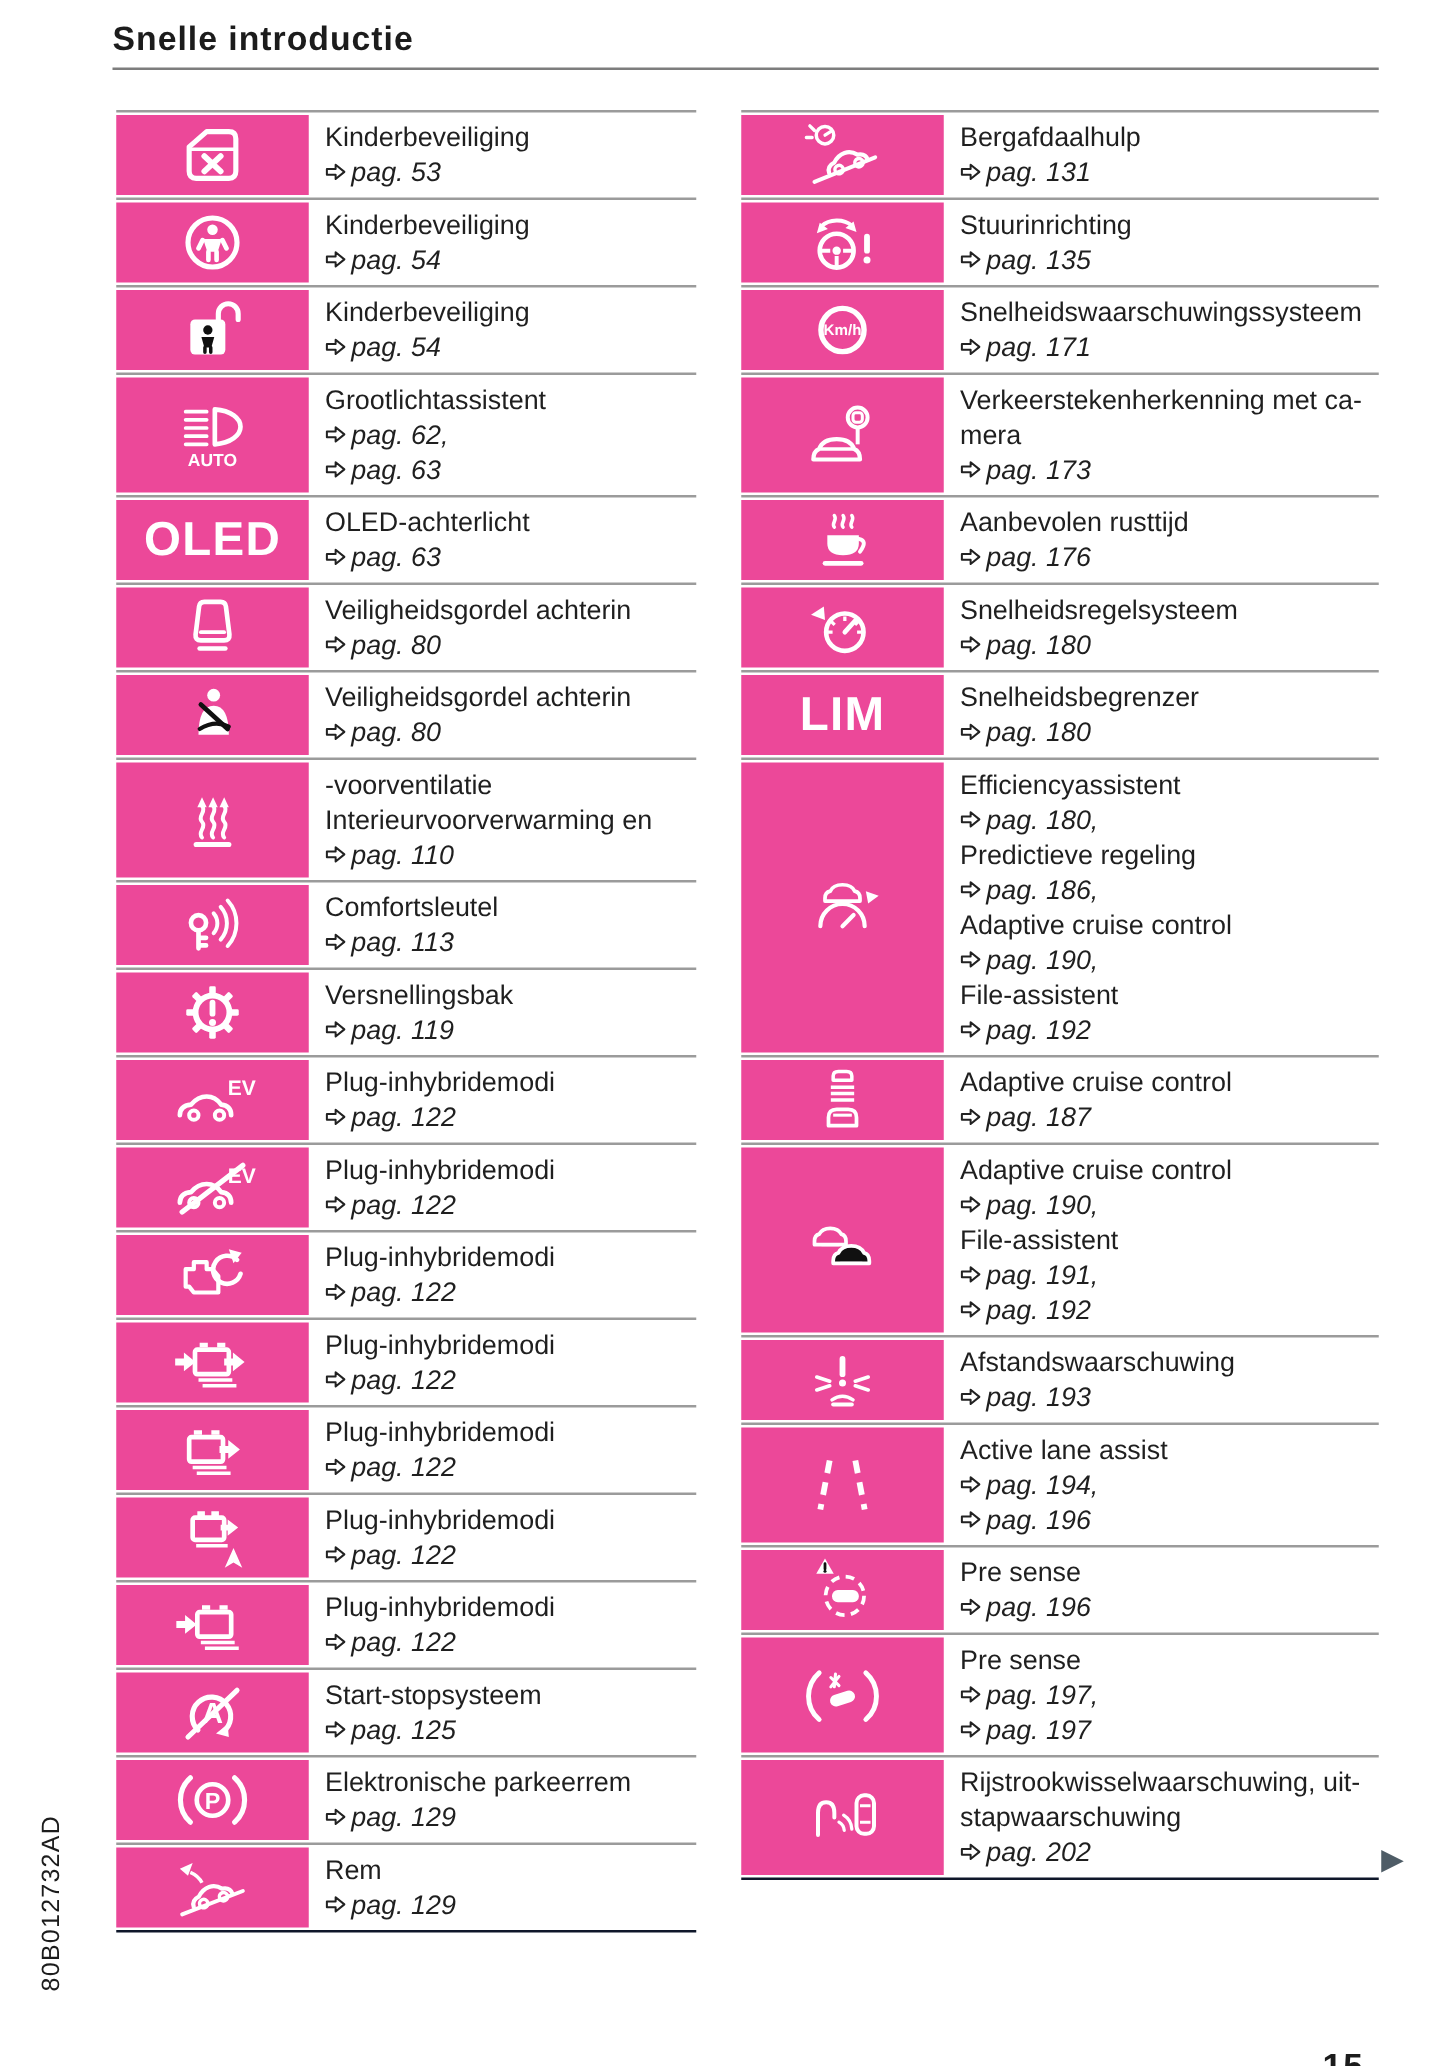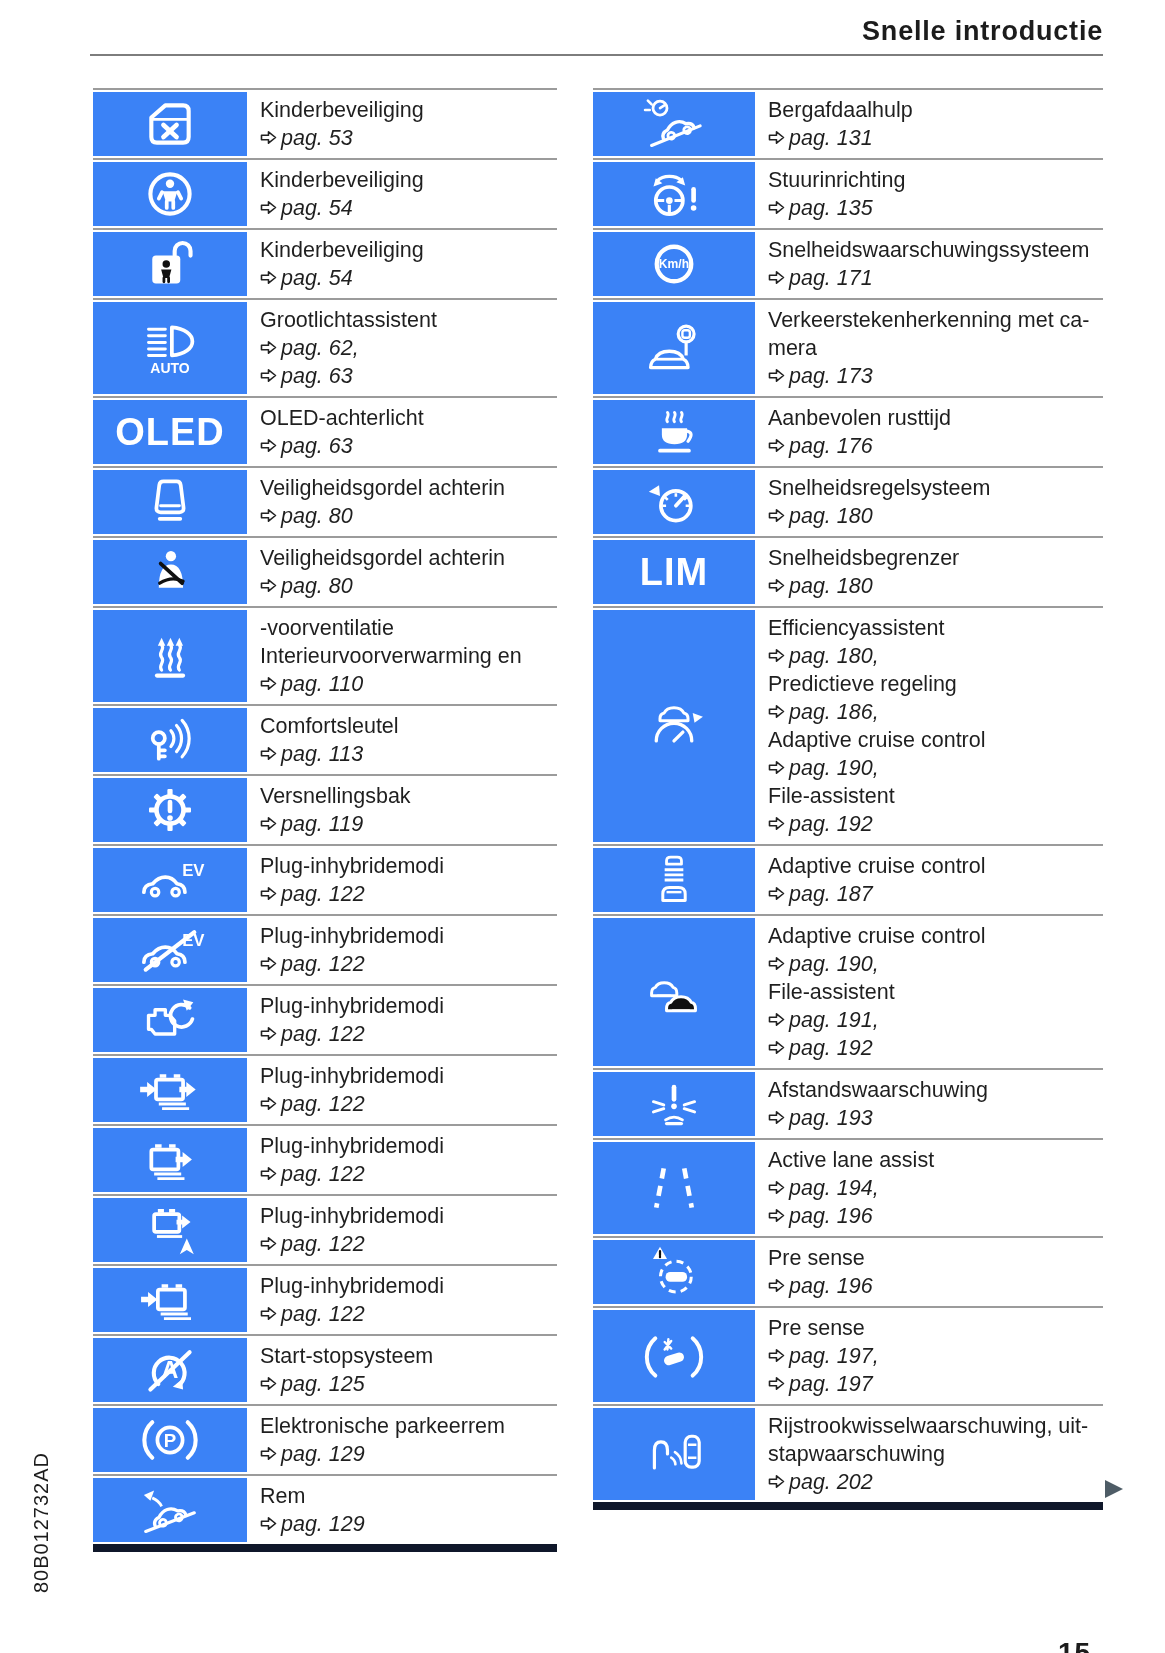--- a/index.html
+++ b/index.html
@@ -2,29 +2,29 @@
 <html><head>
 <meta charset="utf-8">
 <style>
   html,body{margin:0;padding:0;background:#ffffff;}
   .page{position:relative;width:1165px;height:1653px;background:#ffffff;
         font-family:"Liberation Sans",sans-serif;color:#222222;overflow:hidden;}
 
   
   .header{position:absolute;left:90px;top:0;width:1013px;height:56px;
           border-bottom:2px solid #7d7d7d;display:flex;align-items:flex-end;
-          justify-content:flex-end;padding-bottom:7px;box-sizing:border-box;}
+          justify-content:flex-start;padding-bottom:7px;box-sizing:border-box;}
   .header-title{font-weight:bold;font-size:27px;letter-spacing:0.8px;color:#1c1c1c;}
 
   
-  .table{position:absolute;top:88px;border-bottom:8px solid #0f172a;}
+  .table{position:absolute;top:88px;border-bottom:2px solid #0f172a;}
   #table-left{left:93px;width:464px;}
   #table-right{left:593px;width:510px;}
   .row{display:flex;align-items:stretch;border-top:2px solid #9b9b9b;}
-  .icon-cell{background:#3b82f6;margin:2px 0;flex:0 0 auto;
+  .icon-cell{background:#ec4899;margin:2px 0;flex:0 0 auto;
              display:flex;align-items:center;justify-content:center;}
   #table-left .icon-cell{width:154px;}
   #table-right .icon-cell{width:162px;}
   .text-cell{flex:1 1 auto;padding:6px 2px 6px 13px;min-width:0;}
   .title-line{font-size:21.5px;line-height:28px;color:#1f1f1f;white-space:nowrap;}
   .ref-line{font-size:21.5px;line-height:28px;color:#1f1f1f;white-space:nowrap;}
   .ref-arrow{display:inline-block;margin-right:4px;}
   .ref-arrow svg{vertical-align:-1px;}
   .ref-text{font-style:italic;}
   .icon-word{color:#ffffff;font-weight:bold;font-size:38px;letter-spacing:1px;

